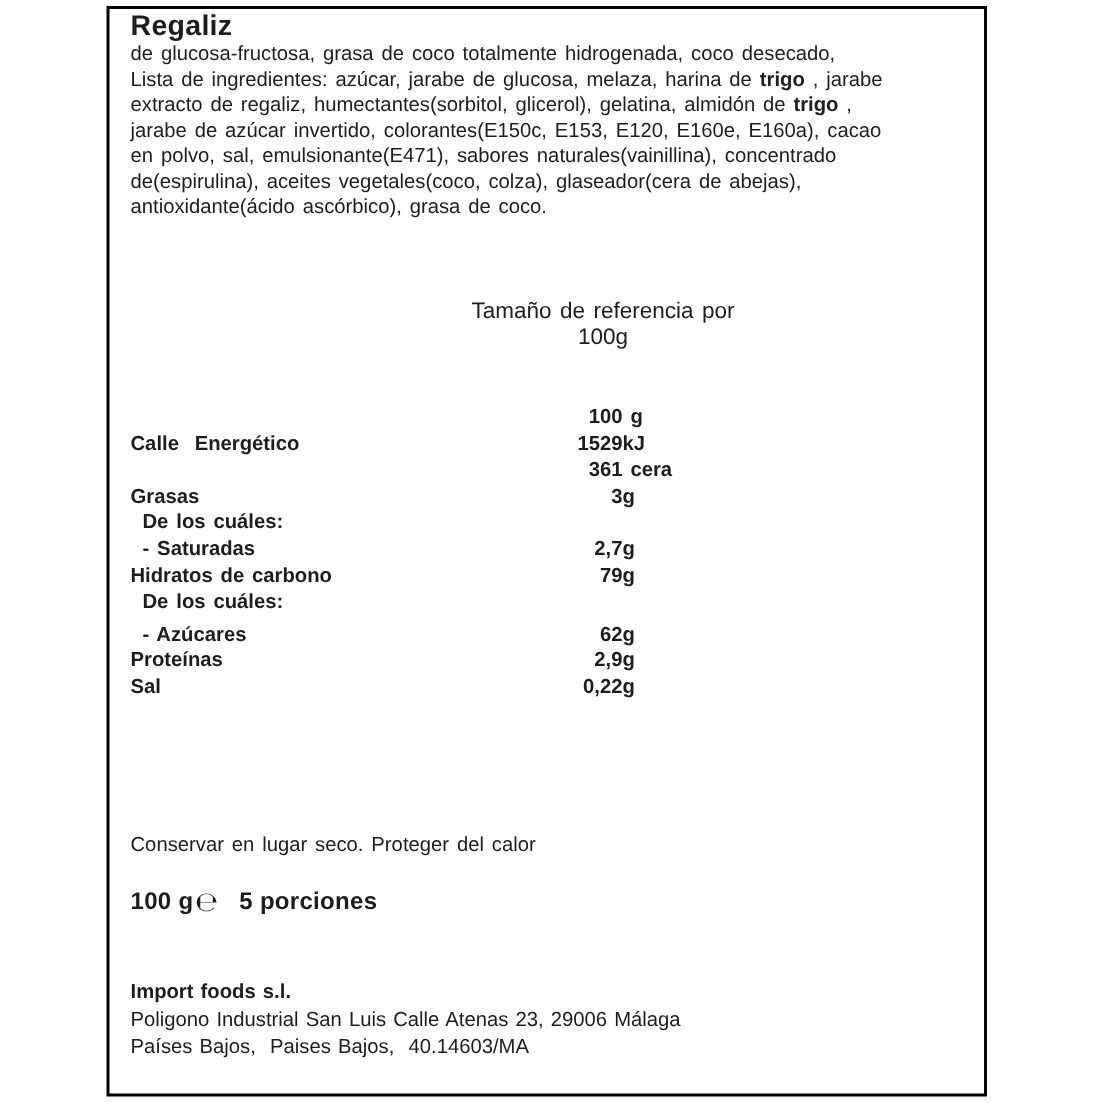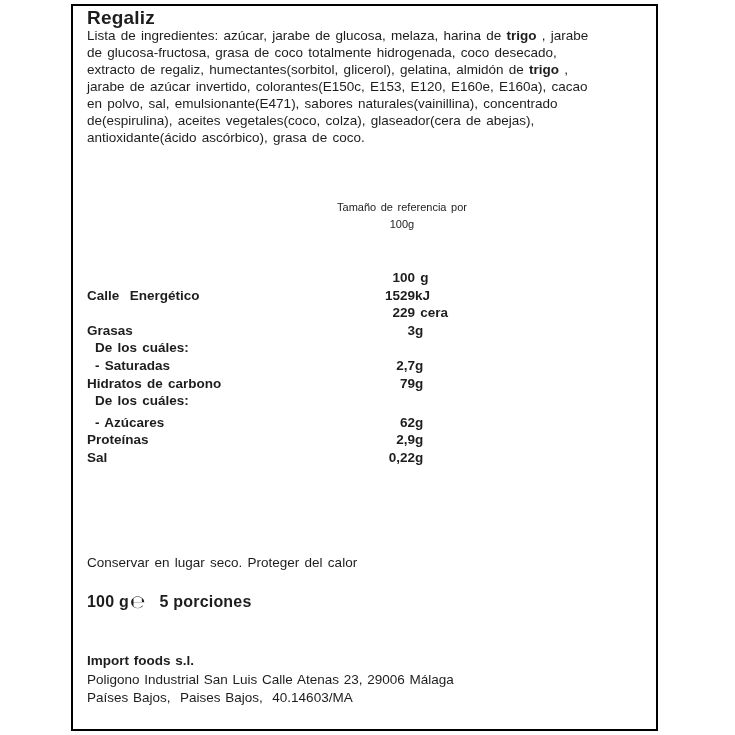--- a/index.html
+++ b/index.html
@@ -43,21 +43,21 @@
     word-spacing: 1.5px;
   }
   .ing-line { white-space: pre-wrap; }
   .ing-line .b { font-weight: bold; }
 
   .ref-header {
     left: 147px;
     top: 193px;
     width: 364px;
     text-align: center;
-    font-size: 11px;
+    font-size: 15px;
     line-height: 17px;
     word-spacing: 1.5px;
   }
 
   .ntable {
     left: 14px;
     top: 263px;
     width: 398px;
     font-size: 13.5px;
     word-spacing: 1.5px;
@@ -105,22 +105,22 @@
   .mfr-line { white-space: pre-wrap; }
 </style>
 </head>
 <body>
 
 <div class="label-box">
 
   <div class="title">Regaliz</div>
 
   <div class="ingredients">
+    <div class="ing-line"><span>de glucosa-fructosa, grasa de coco totalmente hidrogenada, coco desecado,</span></div>
     <div class="ing-line"><span>Lista de ingredientes: azúcar, jarabe de glucosa, melaza, harina de </span><span class="b">trigo</span><span> , jarabe</span></div>
-    <div class="ing-line"><span>de glucosa-fructosa, grasa de coco totalmente hidrogenada, coco desecado,</span></div>
     <div class="ing-line"><span>extracto de regaliz, humectantes(sorbitol, glicerol), gelatina, almidón de </span><span class="b">trigo</span><span> ,</span></div>
     <div class="ing-line"><span>jarabe de azúcar invertido, colorantes(E150c, E153, E120, E160e, E160a), cacao</span></div>
     <div class="ing-line"><span>en polvo, sal, emulsionante(E471), sabores naturales(vainillina), concentrado</span></div>
     <div class="ing-line"><span>de(espirulina), aceites vegetales(coco, colza), glaseador(cera de abejas),</span></div>
     <div class="ing-line"><span>antioxidante(ácido ascórbico), grasa de coco.</span></div>
   </div>
 
   <div class="ref-header">
     <div>Tamaño de referencia por</div>
     <div>100g</div>
@@ -132,21 +132,21 @@
         <span class="nnum">100</span>
         <span class="nunit"> g</span>
       </div>
     <div class="nrow">
         <span class="nlabel">Calle  Energético</span>
         <span class="nnum">1529</span>
         <span class="nunit">kJ</span>
       </div>
     <div class="nrow">
         <span class="nlabel"></span>
-        <span class="nnum">229</span>
+        <span class="nnum">361</span>
         <span class="nunit"> cera</span>
       </div>
     <div class="nrow">
         <span class="nlabel">Grasas</span>
         <span class="nnum">3</span>
         <span class="nunit">g</span>
       </div>
     <div class="nrow indent">
         <span class="nlabel">De los cuáles:</span>
         <span class="nnum"></span>

